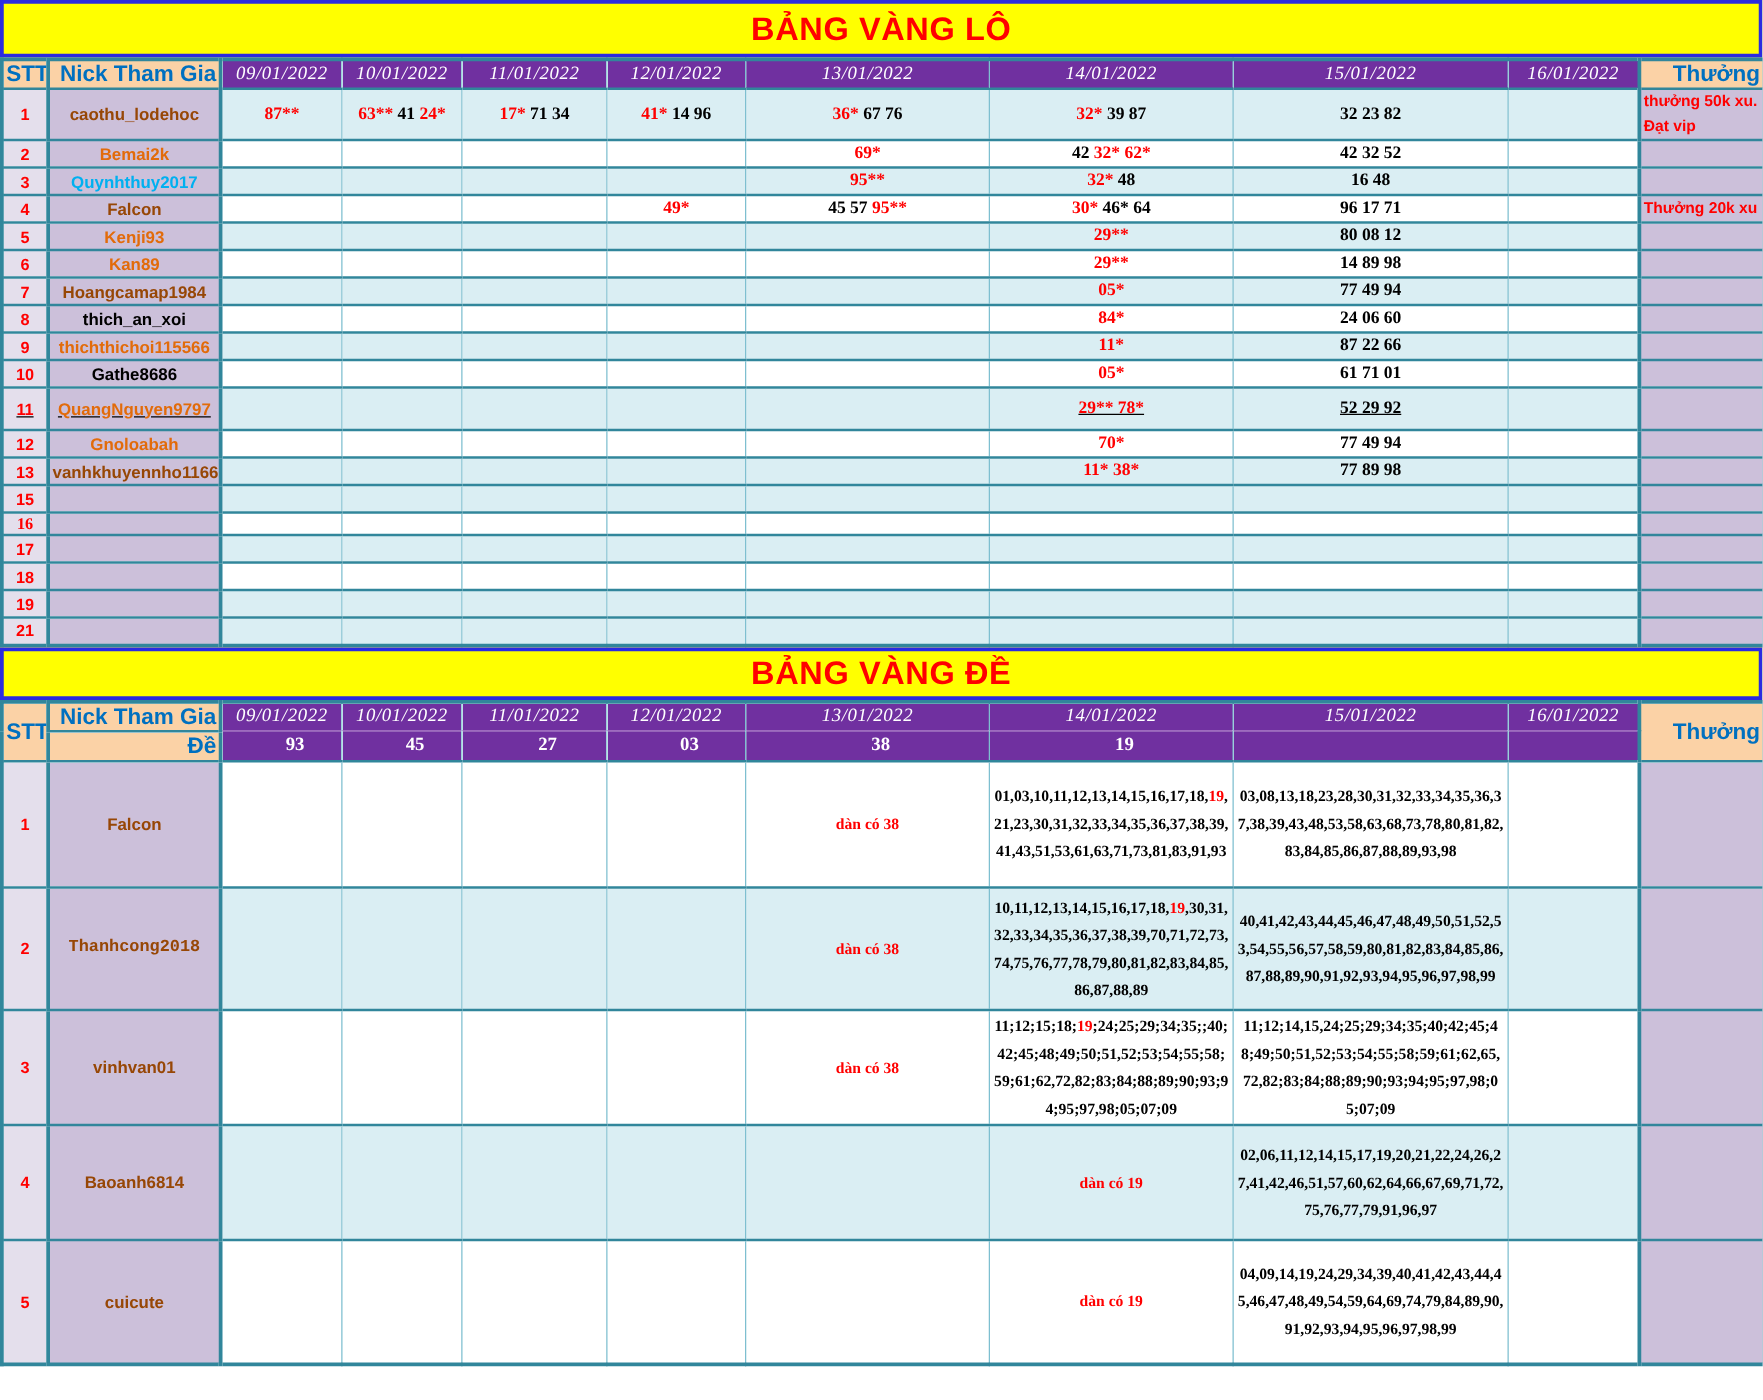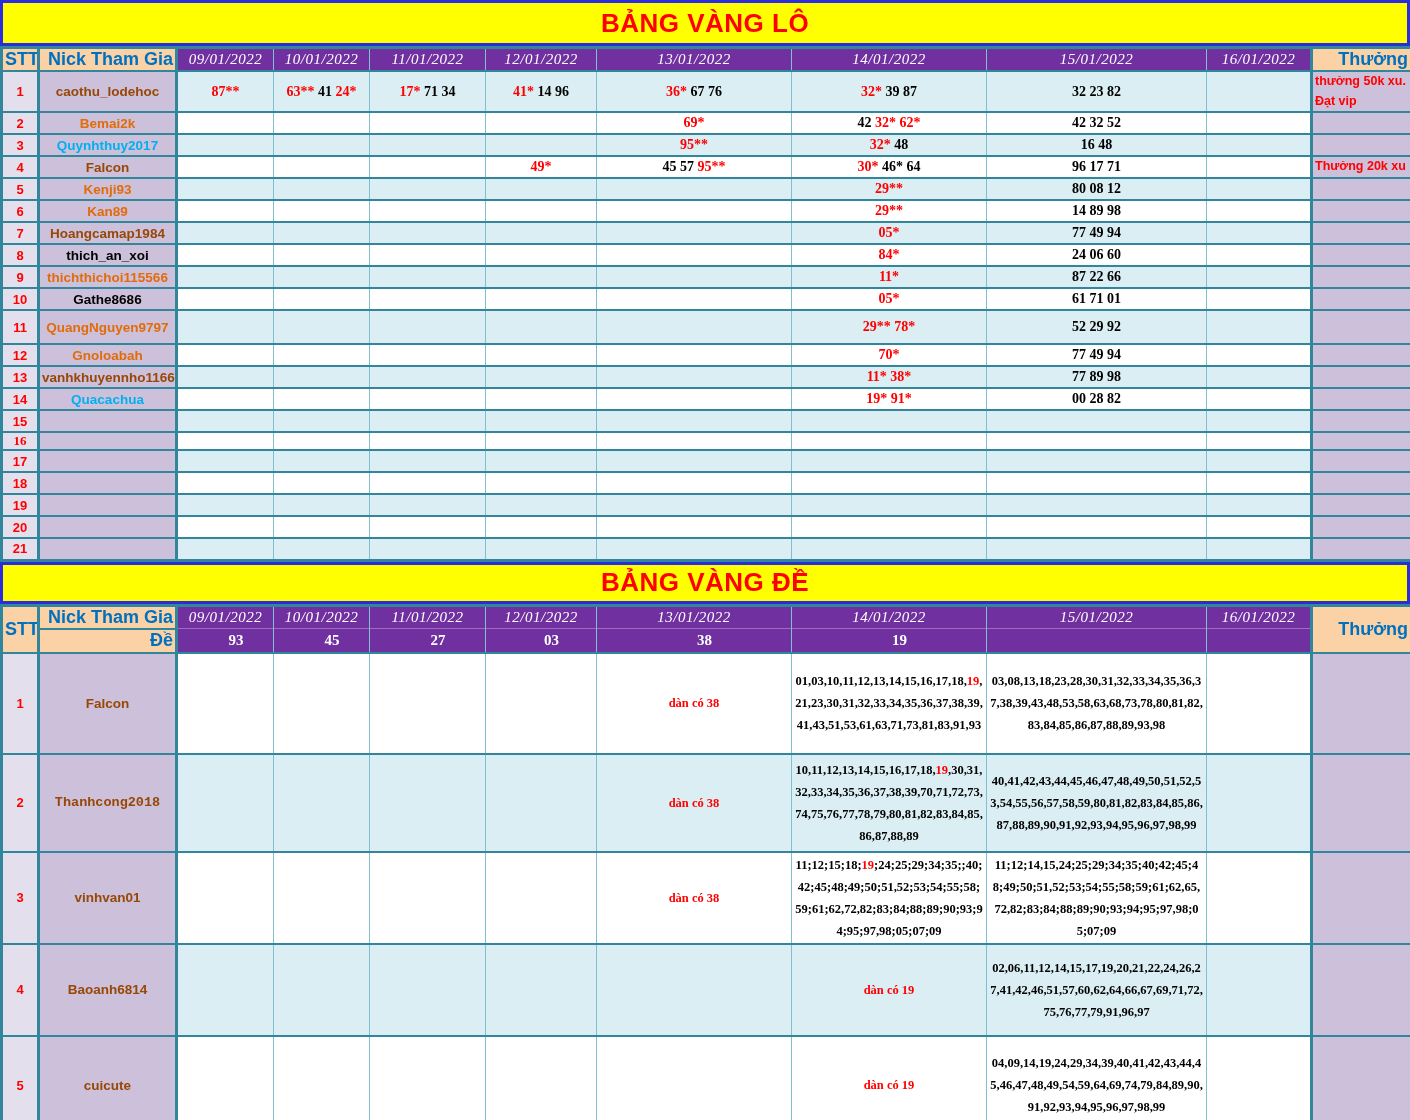--- a/index.html
+++ b/index.html
@@ -219,21 +219,21 @@
         <td class="data-cell bL2"></td>
         <td class="data-cell"></td>
         <td class="data-cell"></td>
         <td class="data-cell"></td>
         <td class="data-cell"></td>
         <td class="data-cell"><span class="r">05*</span></td>
         <td class="data-cell"><span class="k">61 71 01</span></td>
         <td class="data-cell"></td>
         <td class="reward-cell bL2"></td>
       </tr>
-      <tr class="blue" style="height: 34px;">
+      <tr class="blue" style="height: 34px; text-decoration: underline;">
         <td class="stt-cell">11</td>
         <td class="nick-cell bL2" style="color: rgb(226, 107, 10);">QuangNguyen9797</td>
         <td class="data-cell bL2"></td>
         <td class="data-cell"></td>
         <td class="data-cell"></td>
         <td class="data-cell"></td>
         <td class="data-cell"></td>
         <td class="data-cell"><span class="r">29** 78*</span></td>
         <td class="data-cell"><span class="k">52 29 92</span></td>
         <td class="data-cell"></td>
@@ -258,33 +258,20 @@
         <td class="data-cell bL2"></td>
         <td class="data-cell"></td>
         <td class="data-cell"></td>
         <td class="data-cell"></td>
         <td class="data-cell"></td>
         <td class="data-cell"><span class="r">11* 38*</span></td>
         <td class="data-cell"><span class="k">77 89 98</span></td>
         <td class="data-cell"></td>
         <td class="reward-cell bL2"></td>
       </tr>
-      <tr style="height: 22px;">
-        <td class="stt-cell">14</td>
-        <td class="nick-cell bL2" style="color: rgb(0, 176, 240);">Quacachua</td>
-        <td class="data-cell bL2"></td>
-        <td class="data-cell"></td>
-        <td class="data-cell"></td>
-        <td class="data-cell"></td>
-        <td class="data-cell"></td>
-        <td class="data-cell"><span class="r">19* 91*</span></td>
-        <td class="data-cell"><span class="k">00 28 82</span></td>
-        <td class="data-cell"></td>
-        <td class="reward-cell bL2"></td>
-      </tr>
       <tr class="blue" style="height: 22px; margin-top: 40px;">
         <td class="stt-cell">15</td>
         <td class="nick-cell bL2" style="color: rgb(0, 0, 0);"></td>
         <td class="data-cell bL2"></td>
         <td class="data-cell"></td>
         <td class="data-cell"></td>
         <td class="data-cell"></td>
         <td class="data-cell"></td>
         <td class="data-cell"></td>
         <td class="data-cell"></td>
@@ -325,33 +312,20 @@
         <td class="data-cell"></td>
         <td class="data-cell"></td>
         <td class="data-cell"></td>
         <td class="data-cell"></td>
         <td class="data-cell"></td>
         <td class="data-cell"></td>
         <td class="reward-cell bL2"></td>
       </tr>
       <tr class="blue" style="height: 22px;">
         <td class="stt-cell">19</td>
-        <td class="nick-cell bL2" style="color: rgb(0, 0, 0);"></td>
-        <td class="data-cell bL2"></td>
-        <td class="data-cell"></td>
-        <td class="data-cell"></td>
-        <td class="data-cell"></td>
-        <td class="data-cell"></td>
-        <td class="data-cell"></td>
-        <td class="data-cell"></td>
-        <td class="data-cell"></td>
-        <td class="reward-cell bL2"></td>
-      </tr>
-      <tr style="height: 22px;">
-        <td class="stt-cell">20</td>
         <td class="nick-cell bL2" style="color: rgb(0, 0, 0);"></td>
         <td class="data-cell bL2"></td>
         <td class="data-cell"></td>
         <td class="data-cell"></td>
         <td class="data-cell"></td>
         <td class="data-cell"></td>
         <td class="data-cell"></td>
         <td class="data-cell"></td>
         <td class="data-cell"></td>
         <td class="reward-cell bL2"></td>

